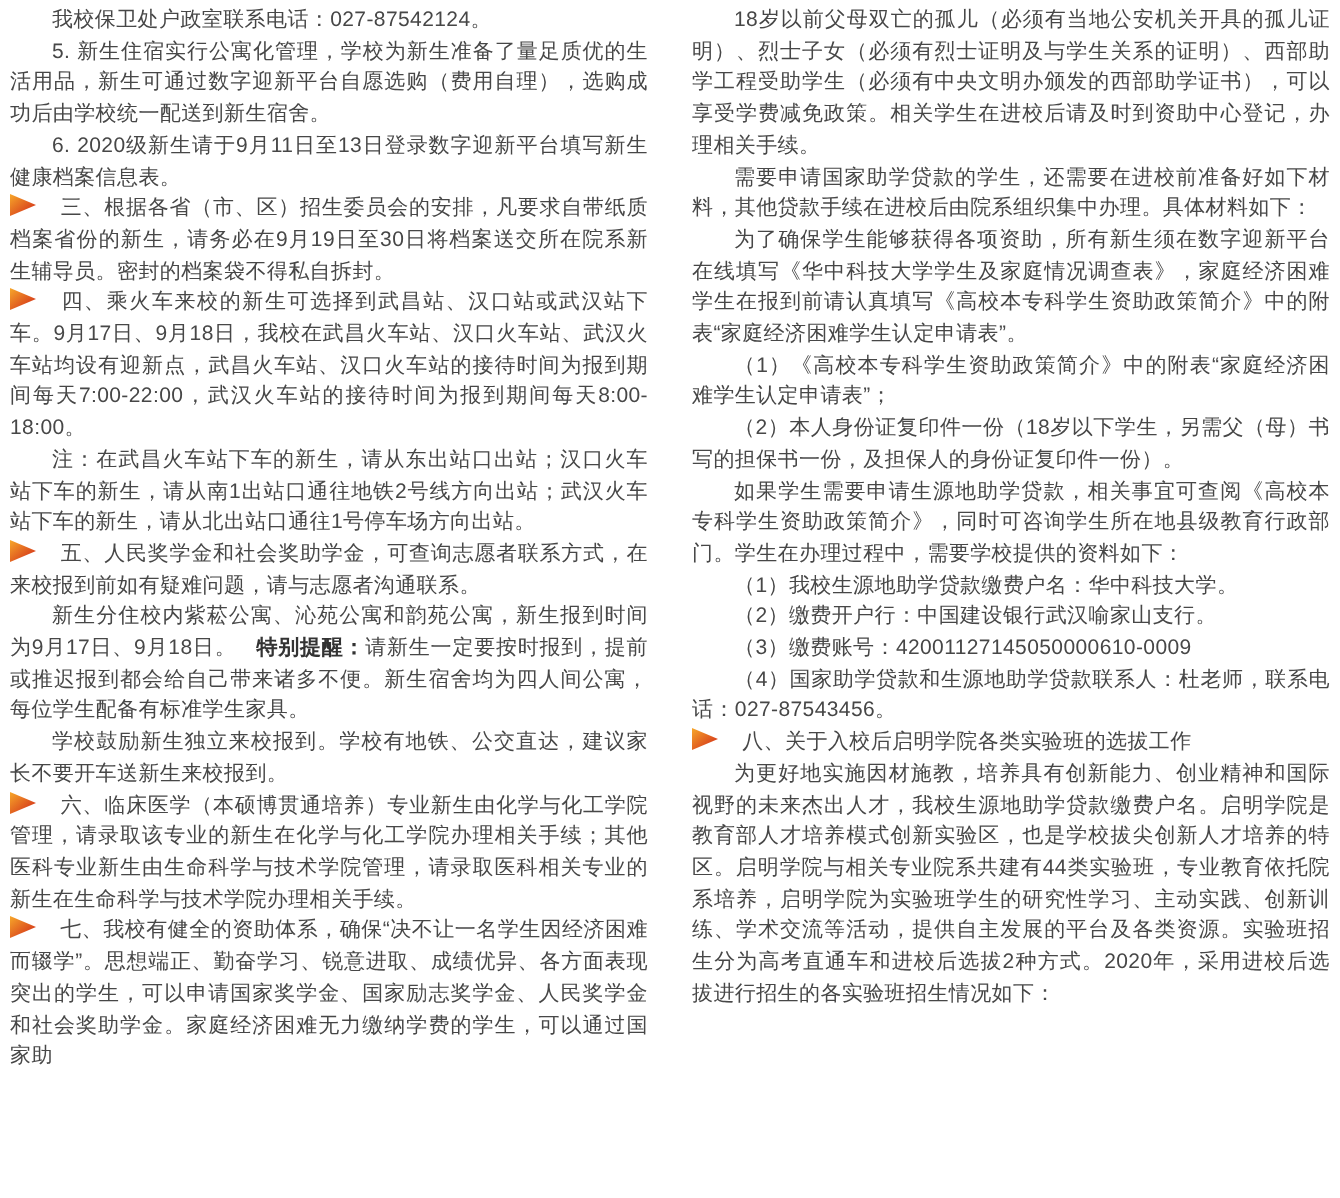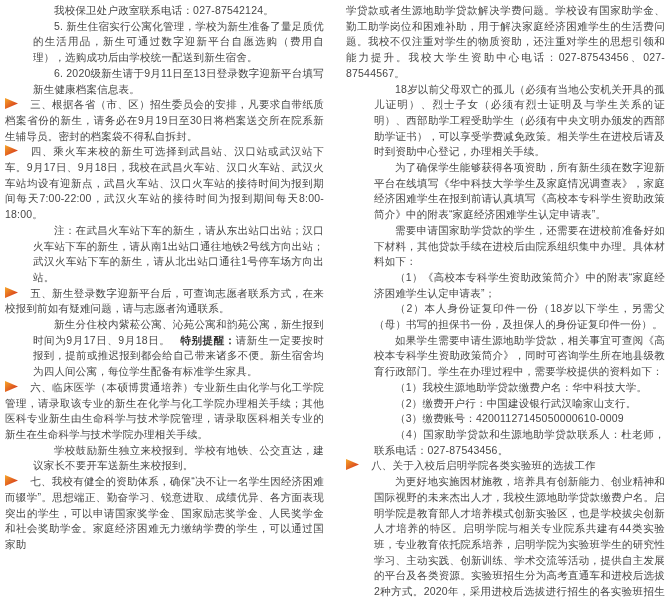--- a/index.html
+++ b/index.html
@@ -26,21 +26,21 @@
     overflow:hidden;
   }
   p.para{
     margin:0;
     font-size:10.5px;
     line-height:15.7px;
     color:var(--text-color);
     text-align:justify;
     letter-spacing:0.2px;
   }
-  p.indent{text-indent:2em;margin-left:28px;}
+  p.indent{text-indent:2em;}
   p.flush{text-indent:0;}
   p.marker{text-indent:0;}
   .arrow{
     display:inline-block;
     width:13px;height:11px;
     margin-right:9px;
     vertical-align:-1px;
   }
   .arrow svg{display:block;}
   .bold-run{font-weight:bold;color:var(--bold-color);padding-left:10px;}
@@ -71,39 +71,38 @@
       <p class="para marker">
   <span class="arrow"><svg width="13" height="11" viewBox="0 0 13 11">
             <polygon points="0,0 13,5.5 0,11" fill="url(#markerGradient)"></polygon>
           </svg></span>
 <span class="text-run">四、乘火车来校的新生可选择到武昌站、汉口站或武汉站下车。9月17日、9月18日，我校在武昌火车站、汉口火车站、武汉火车站均设有迎新点，武昌火车站、汉口火车站的接待时间为报到期间每天7:00-22:00，武汉火车站的接待时间为报到期间每天8:00-18:00。</span></p>
       <p class="para indent"><span class="text-run">注：在武昌火车站下车的新生，请从东出站口出站；汉口火车站下车的新生，请从南1出站口通往地铁2号线方向出站；武汉火车站下车的新生，请从北出站口通往1号停车场方向出站。</span></p>
       <p class="para marker">
   <span class="arrow"><svg width="13" height="11" viewBox="0 0 13 11">
             <polygon points="0,0 13,5.5 0,11" fill="url(#markerGradient)"></polygon>
           </svg></span>
-<span class="text-run">五、新生登录数字迎新平台后，可查询志愿者联系方式，在来校报到前如有疑难问题，请与志愿者沟通联系。</span></p>
+<span class="text-run">五、人民奖学金和社会奖助学金，可查询志愿者联系方式，在来校报到前如有疑难问题，请与志愿者沟通联系。</span></p>
       <p class="para indent"><span class="text-run">新生分住校内紫菘公寓、沁苑公寓和韵苑公寓，新生报到时间为9月17日、9月18日。</span><span class="bold-run">特别提醒：</span><span class="text-run">请新生一定要按时报到，提前或推迟报到都会给自己带来诸多不便。新生宿舍均为四人间公寓，每位学生配备有标准学生家具。</span></p>
+      <p class="para indent"><span class="text-run">学校鼓励新生独立来校报到。学校有地铁、公交直达，建议家长不要开车送新生来校报到。</span></p>
       <p class="para marker">
   <span class="arrow"><svg width="13" height="11" viewBox="0 0 13 11">
             <polygon points="0,0 13,5.5 0,11" fill="url(#markerGradient)"></polygon>
           </svg></span>
 <span class="text-run">六、临床医学（本硕博贯通培养）专业新生由化学与化工学院管理，请录取该专业的新生在化学与化工学院办理相关手续；其他医科专业新生由生命科学与技术学院管理，请录取医科相关专业的新生在生命科学与技术学院办理相关手续。</span></p>
-      <p class="para indent"><span class="text-run">学校鼓励新生独立来校报到。学校有地铁、公交直达，建议家长不要开车送新生来校报到。</span></p>
       <p class="para marker">
   <span class="arrow"><svg width="13" height="11" viewBox="0 0 13 11">
             <polygon points="0,0 13,5.5 0,11" fill="url(#markerGradient)"></polygon>
           </svg></span>
 <span class="text-run">七、我校有健全的资助体系，确保“决不让一名学生因经济困难而辍学”。思想端正、勤奋学习、锐意进取、成绩优异、各方面表现突出的学生，可以申请国家奖学金、国家励志奖学金、人民奖学金和社会奖助学金。家庭经济困难无力缴纳学费的学生，可以通过国家助</span></p>
     </div>
   <div class="col">
-      <p class="para flush"><span class="text-run">学贷款或者生源地助学贷款解决学费问题。学校设有国家助学金、勤工助学岗位和困难补助，用于解决家庭经济困难学生的生活费问题。我校不仅注重对学生的物质资助，还注重对学生的思想引领和能力提升。我校大学生资助中心电话：027-87543456、027-87544567。</span></p>
       <p class="para indent"><span class="text-run">18岁以前父母双亡的孤儿（必须有当地公安机关开具的孤儿证明）、烈士子女（必须有烈士证明及与学生关系的证明）、西部助学工程受助学生（必须有中央文明办颁发的西部助学证书），可以享受学费减免政策。相关学生在进校后请及时到资助中心登记，办理相关手续。</span></p>
+      <p class="para indent"><span class="text-run">需要申请国家助学贷款的学生，还需要在进校前准备好如下材料，其他贷款手续在进校后由院系组织集中办理。具体材料如下：</span></p>
       <p class="para indent"><span class="text-run">为了确保学生能够获得各项资助，所有新生须在数字迎新平台在线填写《华中科技大学学生及家庭情况调查表》，家庭经济困难学生在报到前请认真填写《高校本专科学生资助政策简介》中的附表“家庭经济困难学生认定申请表”。</span></p>
-      <p class="para indent"><span class="text-run">需要申请国家助学贷款的学生，还需要在进校前准备好如下材料，其他贷款手续在进校后由院系组织集中办理。具体材料如下：</span></p>
       <p class="para indent"><span class="text-run">（1）《高校本专科学生资助政策简介》中的附表“家庭经济困难学生认定申请表”；</span></p>
       <p class="para indent"><span class="text-run">（2）本人身份证复印件一份（18岁以下学生，另需父（母）书写的担保书一份，及担保人的身份证复印件一份）。</span></p>
       <p class="para indent"><span class="text-run">如果学生需要申请生源地助学贷款，相关事宜可查阅《高校本专科学生资助政策简介》，同时可咨询学生所在地县级教育行政部门。学生在办理过程中，需要学校提供的资料如下：</span></p>
       <p class="para indent"><span class="text-run">（1）我校生源地助学贷款缴费户名：华中科技大学。</span></p>
       <p class="para indent"><span class="text-run">（2）缴费开户行：中国建设银行武汉喻家山支行。</span></p>
       <p class="para indent"><span class="text-run">（3）缴费账号：42001127145050000610-0009</span></p>
       <p class="para indent"><span class="text-run">（4）国家助学贷款和生源地助学贷款联系人：杜老师，联系电话：027-87543456。</span></p>
       <p class="para marker">
   <span class="arrow"><svg width="13" height="11" viewBox="0 0 13 11">
             <polygon points="0,0 13,5.5 0,11" fill="url(#markerGradient)"></polygon>

